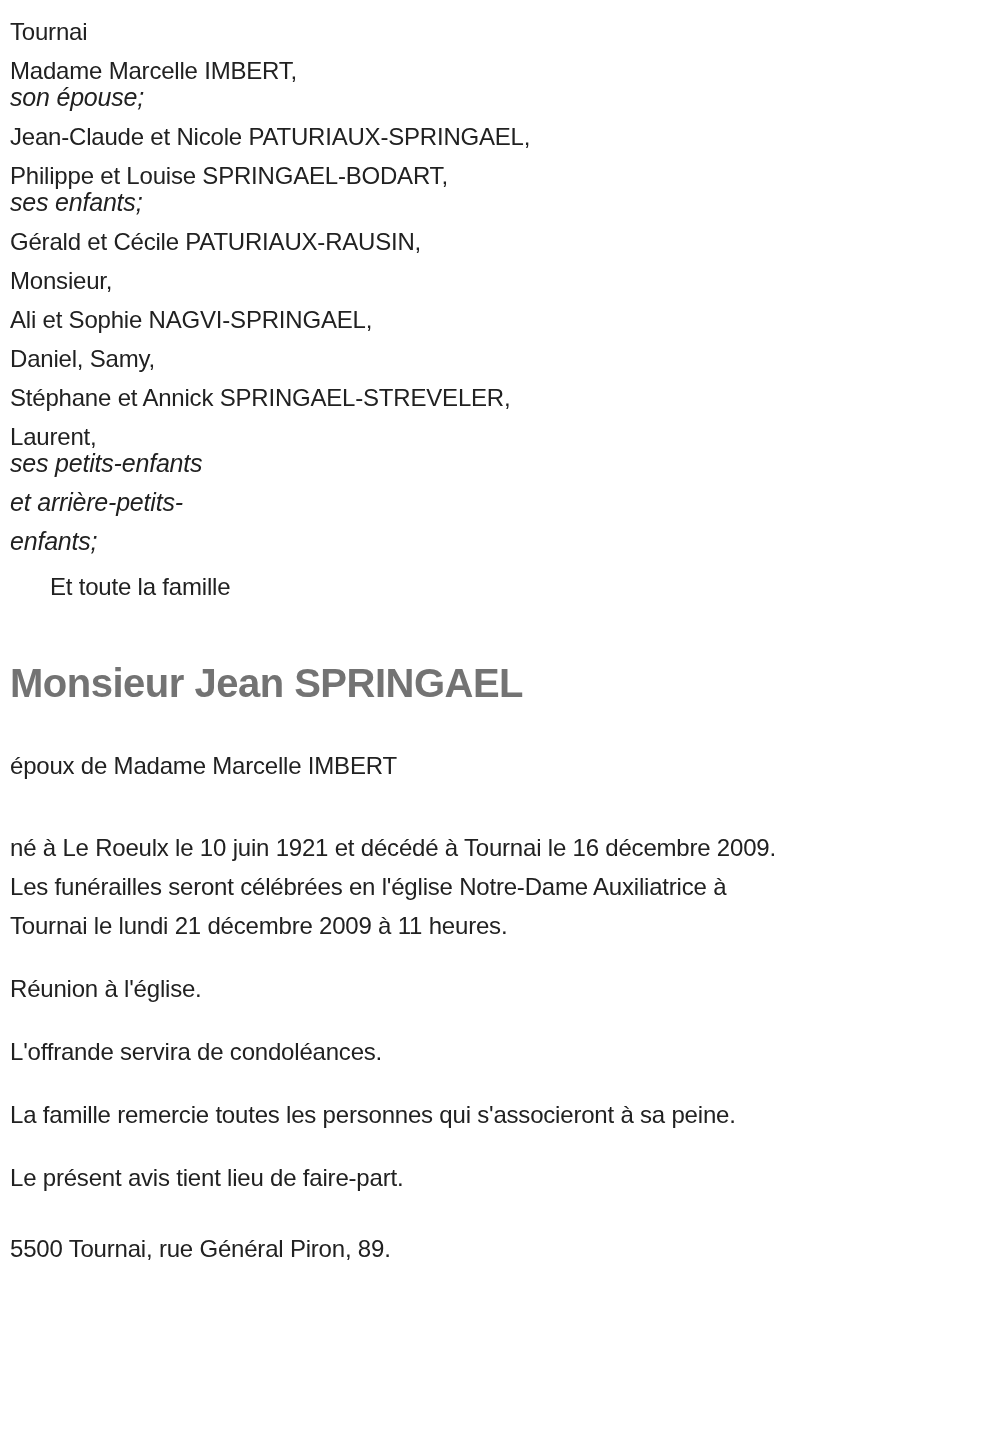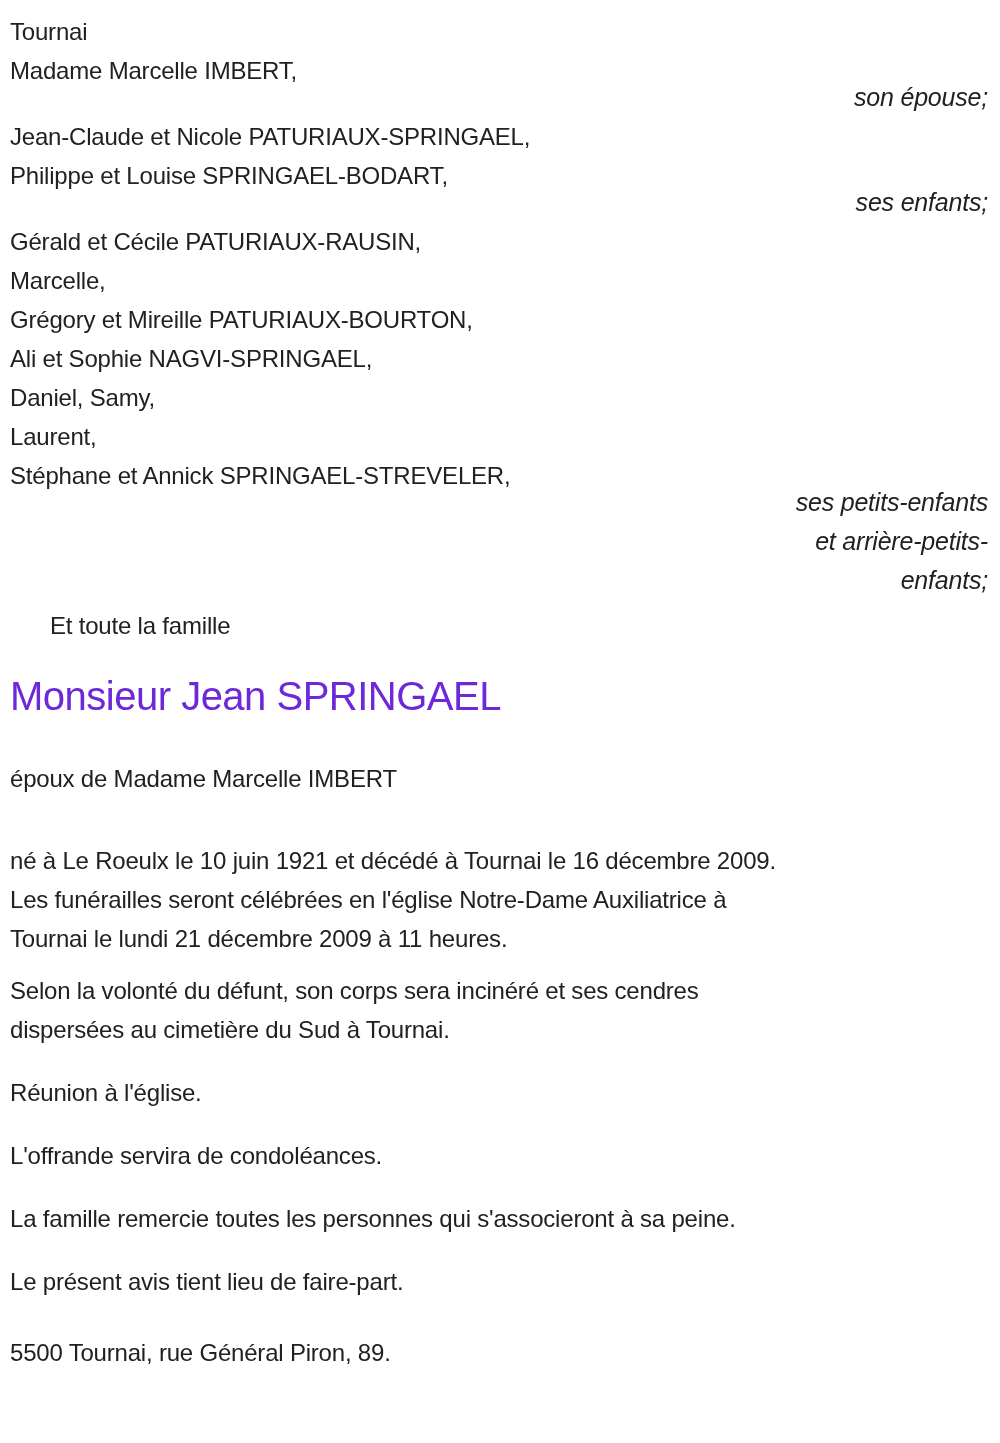--- a/index.html
+++ b/index.html
@@ -19,33 +19,32 @@
   section { margin: 0; }
   p {
     margin: 0;
     font-size: 24px;
     line-height: 39px;
     letter-spacing: -0.2px;
   }
   .relation {
     font-style: italic;
     font-size: 25px;
-    text-align: right;
     line-height: 39px;
     margin-top: -12px;
     white-space: pre-line;
   }
   .closing { margin-top: 6px; margin-left: 40px; }
   .announcement { margin-top: 42px; }
   h1 {
-    margin: 24px 0 36px 0;
+    margin: 50px 0 36px 0;
     font-size: 40px;
     line-height: 54px;
-    font-weight: 400;
-    color: #6d28d9;
+    font-weight: 700;
+    color: #737373;
     letter-spacing: -0.5px;
     font-family: "Liberation Sans", sans-serif;
   }
   .life-dates { margin-top: 43px; }
   .funeral { white-space: pre-line; }
   .cremation { margin-top: 13px; white-space: pre-line; }
   .meeting, .offering, .thanks, .notice-statement { margin-top: 24px; }
   .address { margin-top: 32px; }
 </style>
 </head>
@@ -61,45 +60,42 @@
   </section>
 
   <section class="group">
     <p class="name">Jean-Claude et Nicole PATURIAUX-SPRINGAEL,</p>
     <p class="name">Philippe et Louise SPRINGAEL-BODART,</p>
     <p class="relation">ses enfants;</p>
   </section>
 
   <section class="group">
     <p class="name">Gérald et Cécile PATURIAUX-RAUSIN,</p>
-    <p class="name">Marcelle,</p>
-    <p class="name">Grégory et Mireille PATURIAUX-BOURTON,</p>
+    <p class="name">Monsieur,</p>
     <p class="name">Ali et Sophie NAGVI-SPRINGAEL,</p>
     <p class="name">Daniel, Samy,</p>
+    <p class="name">Stéphane et Annick SPRINGAEL-STREVELER,</p>
     <p class="name">Laurent,</p>
-    <p class="name">Stéphane et Annick SPRINGAEL-STREVELER,</p>
     <p class="relation">ses petits-enfants
 et arrière-petits-
 enfants;</p>
   </section>
 
   <p class="closing">Et toute la famille</p>
 
 
   <h1>Monsieur Jean SPRINGAEL</h1>
 
   <p class="spouse">époux de Madame Marcelle IMBERT</p>
 
   <p class="life-dates">né à Le Roeulx le 10 juin 1921 et décédé à Tournai le 16 décembre 2009.</p>
 
   <p class="funeral">Les funérailles seront célébrées en l'église Notre-Dame Auxiliatrice à
 Tournai le lundi 21 décembre 2009 à 11 heures.</p>
 
-  <p class="cremation">Selon la volonté du défunt, son corps sera incinéré et ses cendres
-dispersées au cimetière du Sud à Tournai.</p>
 
   <p class="meeting">Réunion à l'église.</p>
 
   <p class="offering">L'offrande servira de condoléances.</p>
 
   <p class="thanks">La famille remercie toutes les personnes qui s'associeront à sa peine.</p>
 
   <p class="notice-statement">Le présent avis tient lieu de faire-part.</p>
 
   <p class="address">5500 Tournai, rue Général Piron, 89.</p>

